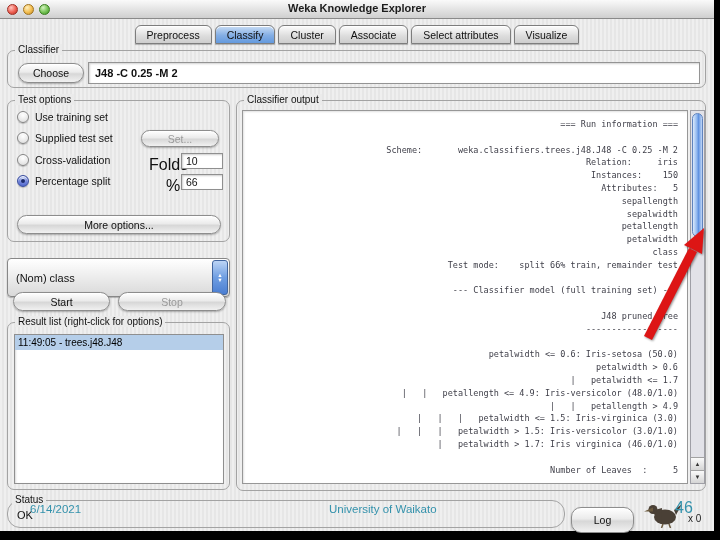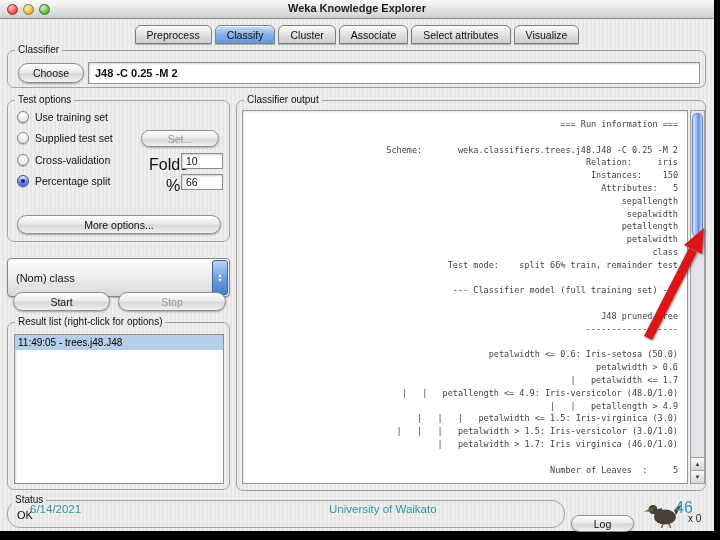--- a/index.html
+++ b/index.html
@@ -206,21 +206,21 @@
       <div class="sthumb" style="top:2px; height:124px;"></div>
       <div class="sbtn" style="bottom:13px;">▲</div>
       <div class="sbtn" style="bottom:0;">▼</div>
     </div>
   </div>
 
   <div class="group" style="left:7px; top:500px; width:558px; height:28px;border-radius:13px;">
     <span class="glabel" style="left:4px;">Status</span>
     <span class="statusok" style="left:9px; top:8px;">OK</span>
   </div>
-  <div class="btn" style="left:571px; top:507px; width:63px; height:17px;margin-top:8px;">Log</div>
+  <div class="btn" style="left:571px; top:507px; width:63px; height:26px;">Log</div>
 
   <svg class="bird" style="position:absolute; left:643px; top:501px;" width="42" height="27" viewBox="0 0 42 27">
     <polygon points="31,9 39,3 33,14" fill="#4a4036"></polygon>
     <ellipse cx="22" cy="16" rx="11" ry="7.5" fill="#4a4036"></ellipse>
     <polygon points="8,10 18,20 19,7" fill="#4a4036"></polygon>
     <circle cx="10" cy="8.5" r="4.5" fill="#4a4036"></circle>
     <polygon points="1,10.5 10,6.5 10,10.5" fill="#6b5a3f"></polygon>
     <path d="M20 23 l-1.5 4 M26 23 l1.5 4" stroke="#6b5a3f" stroke-width="1.5" fill="none"></path>
   </svg>
   <span class="wekacount" style="left:688px; top:513px;">x 0</span>

